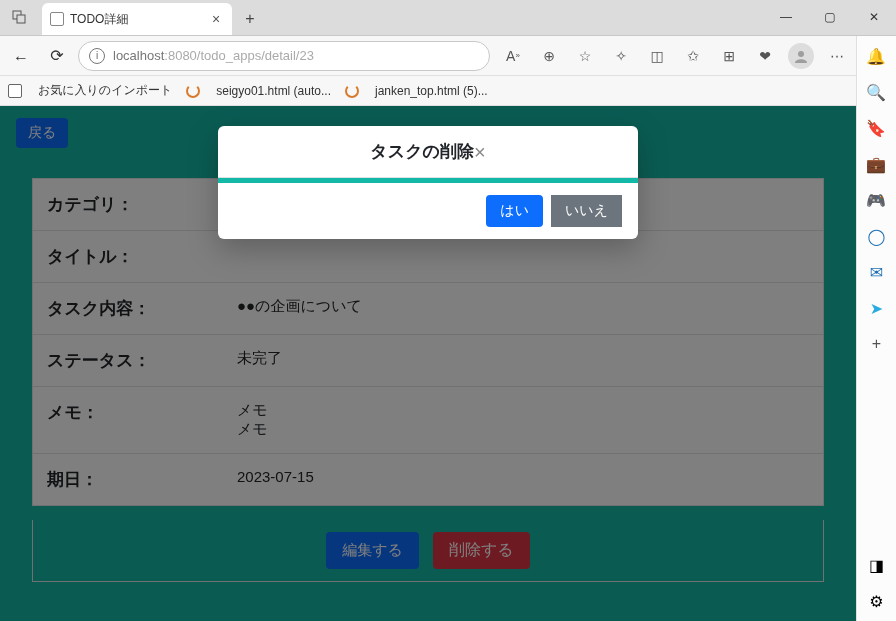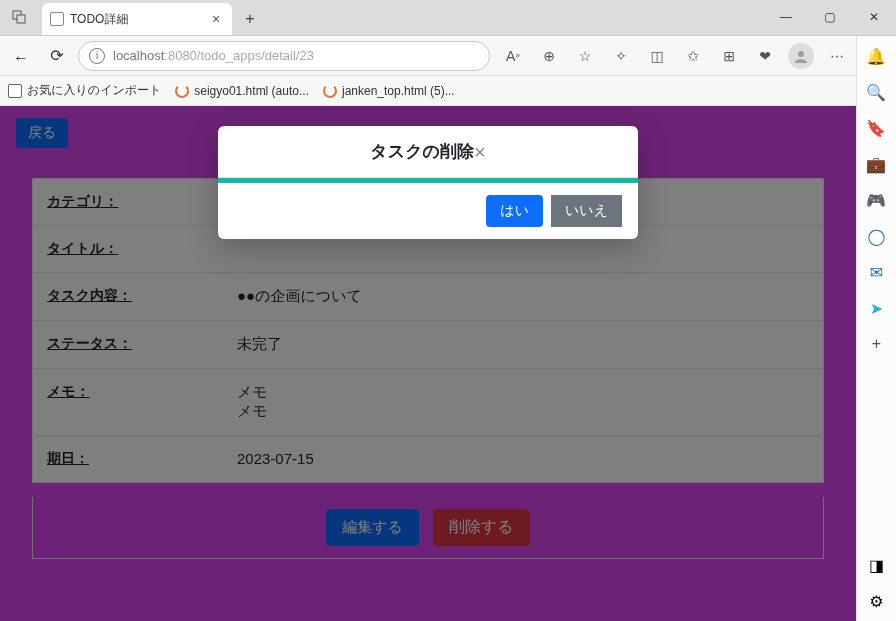--- a/index.html
+++ b/index.html
@@ -74,58 +74,58 @@
     .bookmarks {
       height: 30px;
       background: #f7f7f7;
       display:flex; align-items:center;
       padding: 0 8px;
       gap: 14px;
       font-size: 12px;
       color: #333;
       border-bottom: 1px solid #e0e0e0;
     }
-    .bookmark { display:flex; align-items:center; gap:5px; cursor:pointer;justify-content:space-between; }
+    .bookmark { display:flex; align-items:center; gap:16px; cursor:pointer;justify-content:space-between; }
     .bm-icon { width:14px; height:14px; display:inline-block; }
     .bm-folder { border:1px solid #666; border-radius:2px; background: linear-gradient(#fff,#fff); position:relative; }
     .bm-swirl { border:2px solid #d97a2b; border-radius:50%; border-top-color:transparent; }
     
     .edge-sidebar {
       position:absolute; top: 36px; right:0; width: 40px; bottom:0;
       background: #fcfcfc; border-left:1px solid #e0e0e0;
       display:flex; flex-direction:column; align-items:center;
       padding-top:8px; gap:12px;
     }
     .edge-sidebar .side-ico { width:24px; height:24px; display:flex; align-items:center; justify-content:center; font-size:16px; }
     .side-bottom { margin-top:auto; padding-bottom: 8px; display:flex; flex-direction:column; gap:12px; align-items:center;}
     
     .viewport {
       position:absolute; top: 106px; left:0; right:40px; bottom:0;
-      background:#d946ef;
+      background:#14b8a6;
       overflow:hidden;
     }
     .dimmer {
       position:absolute; inset:0; background: rgba(0,0,0,0.5); z-index:20;
     }
     .page-pad { padding: 6px 16px 16px; }
     .back-btn {
       background:#0d6efd; color:#fff; border:none;
       padding: 6px 12px; font-size:14px; border-radius:4px; cursor:pointer; margin: 6px 0 30px;
     }
     .card {
       margin: 0 16px 14px; background:#fff;
     }
     .row {
       display:flex; padding: 14px 14px;
       border: 1px solid #dee2e6;
       border-top: none;
       background:#fefefe;
     }
     .row:first-child { border-top:1px solid #dee2e6; }
-    .row .label { width: 190px; font-weight:bold; color:#212529; font-size:14px;text-decoration:underline; }
+    .row .label { width: 190px; font-weight:bold; color:#212529; font-size:17px; }
     .row .value { flex:1; color:#212529; font-size:15px; white-space:pre-line; }
     .footer {
       margin: 0 16px; border:1px solid #dee2e6; border-top:none;
       display:flex; justify-content:center; gap:14px; padding: 12px;
     }
     .btn-primary { background:#0d6efd; color:#fff; border:none; padding:8px 16px; border-radius:4px; font-size:15px; cursor:pointer; }
     .btn-danger { background:#dc3545; color:#fff; border:none; padding:8px 16px; border-radius:4px; font-size:16px; cursor:pointer; }
     
     .modal {
       position:absolute; z-index:30;

